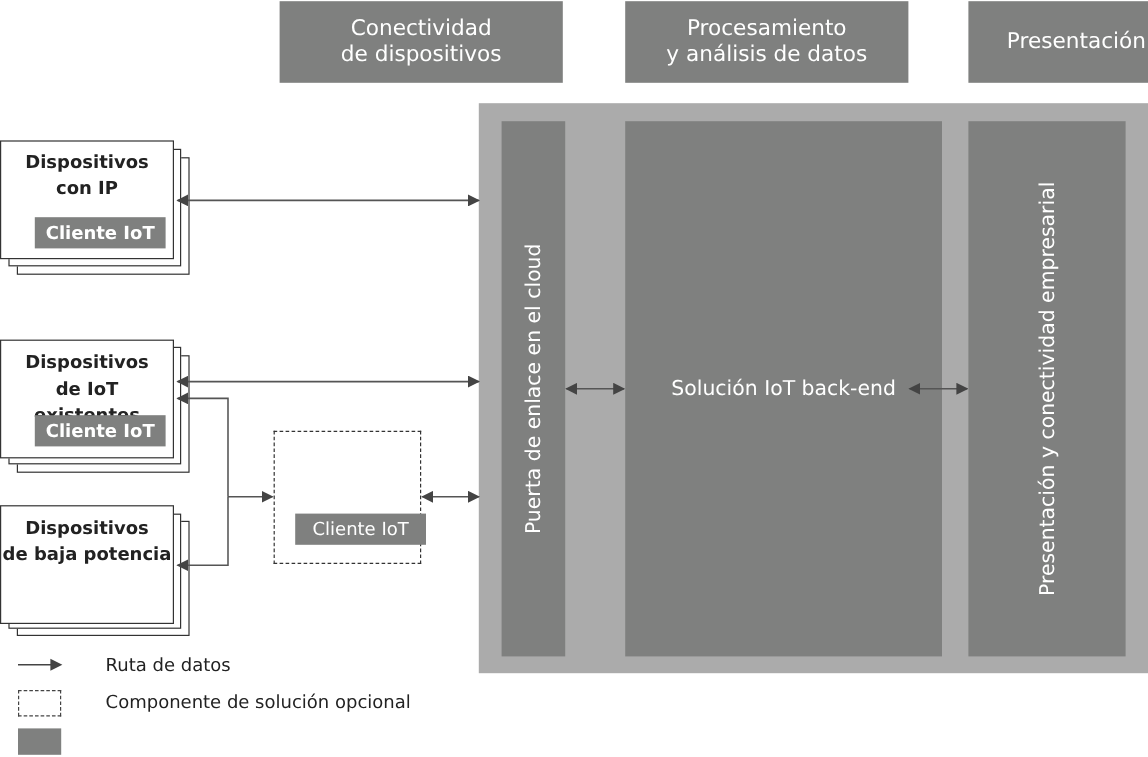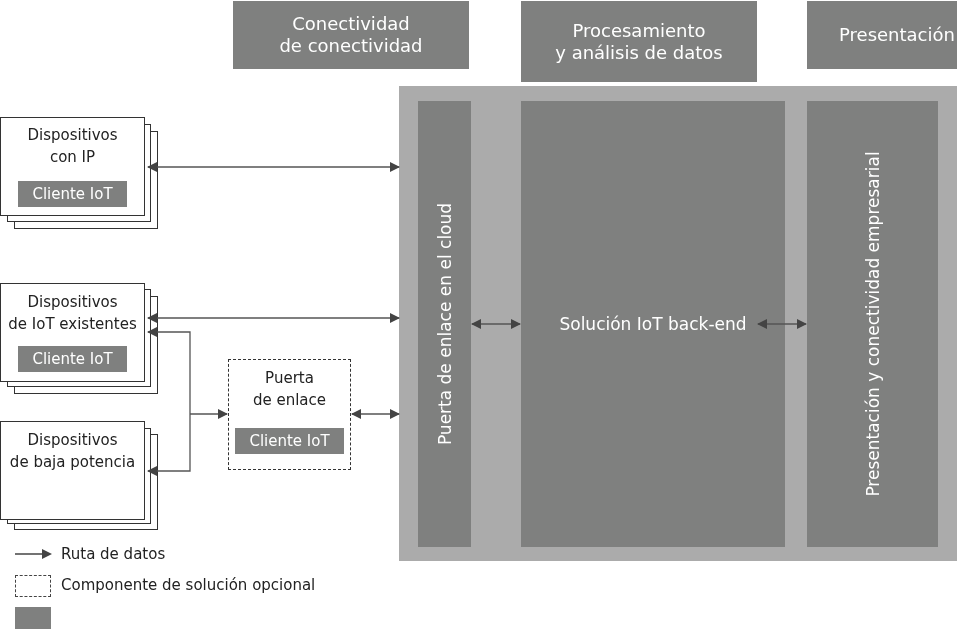--- a/index.html
+++ b/index.html
@@ -7,35 +7,35 @@
          font-family: "DejaVu Sans", sans-serif; color: #222; }
   .abs { position: absolute; }
   .hdr { background: #7f807f; color: #fff; display: flex; align-items: center; justify-content: center;
          text-align: center; font-size: 18px; line-height: 22px; white-space: pre-line; }
   .outer { background: #ababab; }
   .col { background: #7f807f; color: #fff; }
   .vtext { position: absolute; left: 50%; top: 50%; transform: translate(-50%,-50%) rotate(-90deg);
            white-space: nowrap; font-size: 17px; color: #fff; }
   .ctext { position: absolute; left: 0; right: 0; top: 50%; transform: translateY(-50%); text-align: center;
            font-size: 17px; color: #fff; }
-  .card { background: #fff; border: 1.5px solid #333; box-sizing: border-box; }
+  .card { background: #fff; border: 1.5px solid #333; box-sizing: border-box; font-weight: bold; }
   .card-title { position: absolute; left: 0; right: 0; text-align: center; font-size: 15px; line-height: 22px;
                 color: #222; white-space: pre-line; }
   .chip { position: absolute; background: #7f807f; color: #fff; font-size: 15px; text-align: center;
-          line-height: 26px; }
+          line-height: 26px; margin-left: 11px; }
   .gw { border: 1.5px dashed #333; background: #fff; box-sizing: border-box; }
-  .legend-text { font-size: 15px; color: #222; line-height: 20px; }
+  .legend-text { font-size: 15px; color: #222; line-height: 20px; margin-left: 27px; }
   svg.lines { position: absolute; left: 0; top: 0; pointer-events: none; }
 </style>
 </head>
 <body>
 
 <div class="abs hdr" style="left:233px; top:1px; width:236px; height:68px;">Conectividad
-de conectividad</div>
-<div class="abs hdr" style="left:521px; top:1px; width:236px; height:81px;">Procesamiento
+de dispositivos</div>
+<div class="abs hdr" style="left:521px; top:1px; width:236px; height:68px;">Procesamiento
 y análisis  de datos</div>
 <div class="abs hdr" style="left:807px; top:1px; width:180px; height:68px;">Presentación</div>
 
 <div class="abs outer" style="left:399px; top:86px; width:558px; height:475px;"></div>
 <div class="abs col" style="left:418px; top:101px; width:53px; height:446px;">
   <span class="vtext">Puerta de enlace en el cloud</span>
 </div>
 <div class="abs col" style="left:521px; top:101px; width:264px; height:446px;">
   <span class="ctext">Solución IoT back-end</span>
 </div>
@@ -60,22 +60,20 @@
 </div>
 
 <div class="abs card" style="left:14px; top:434px; width:144px; height:96px;"></div>
 <div class="abs card" style="left:7px; top:428px; width:144px; height:96px;"></div>
 <div class="abs card" style="left:0px; top:421px; width:145px; height:99px;">
   <div class="card-title" style="top:7px;">Dispositivos
 de baja potencia</div>
 </div>
 
 <div class="abs gw" style="left:228px; top:359px; width:123px; height:111px;">
-  <div class="card-title" style="top:7px;">Puerta
-de enlace</div>
   <div class="chip" style="left:6px; top:68px; width:109px;">Cliente IoT</div>
 </div>
 
 <svg class="lines" width="957" height="631">
   <defs>
     <marker id="ah" markerWidth="10" markerHeight="10" refX="9" refY="5" orient="auto-start-reverse" markerUnits="userSpaceOnUse">
       <path d="M0,0 L10,5 L0,10 z" fill="#444"></path>
     </marker>
   </defs>
   <line x1="148" y1="167" x2="399" y2="167" stroke="#555" stroke-width="1.3" marker-start="url(#ah)" marker-end="url(#ah)"></line>

